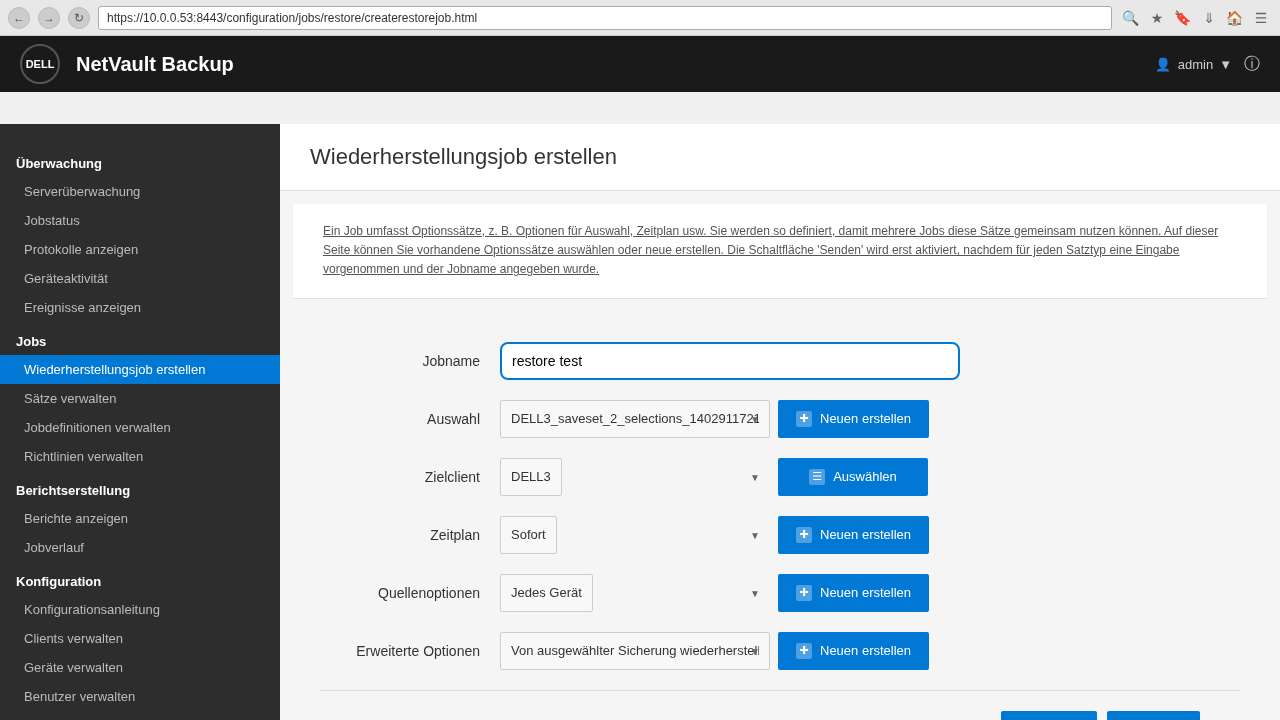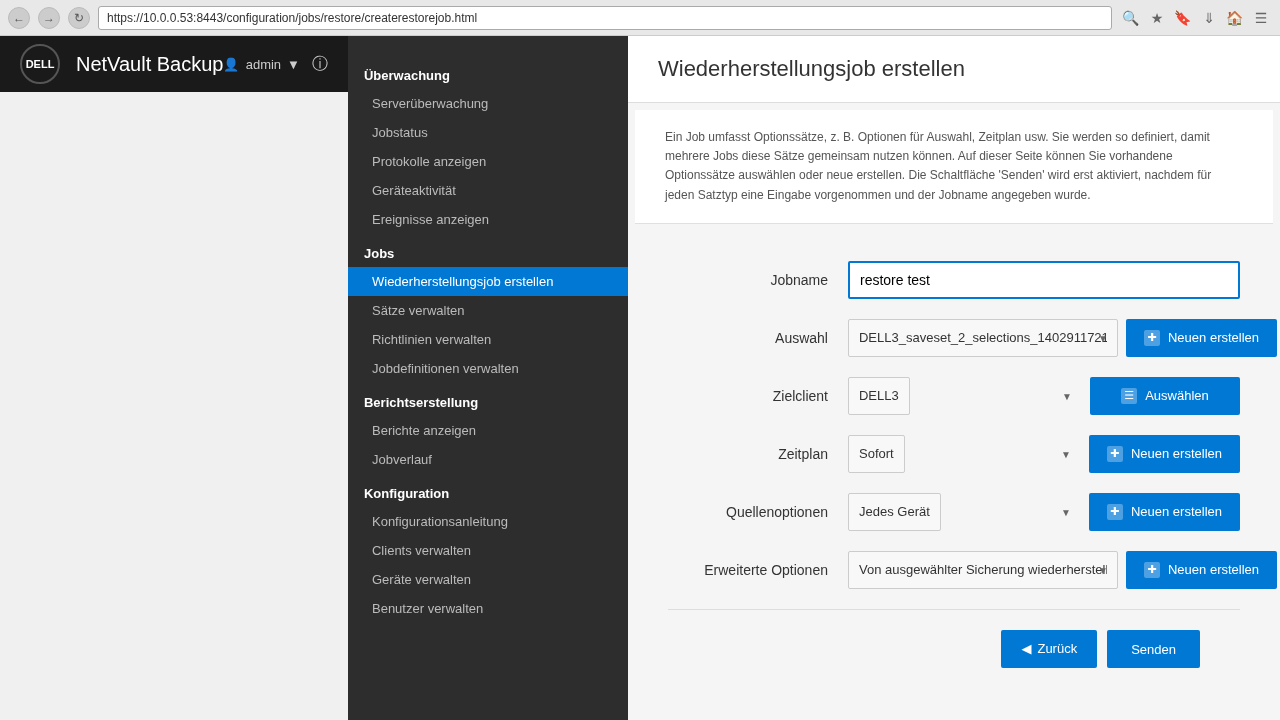--- a/index.html
+++ b/index.html
@@ -38,22 +38,23 @@
     }
     .browser-icon-btn {
       width: 22px; height: 22px;
       display: flex; align-items: center; justify-content: center;
       color: #666; font-size: 14px; cursor: pointer;
     }
 
     
     .app-container {
       display: flex;
-      flex-direction: row;
+      flex-direction: column;
       height: calc(720px - 36px);
+      gap: 32px;
     }
 
     
     .app-header {
       background: #1a1a1a;
       color: white;
       display: flex;
       align-items: center;
       padding: 0 20px;
       height: 56px;
@@ -61,21 +62,21 @@
     }
     .dell-logo {
       width: 40px; height: 40px;
       border: 2px solid #555;
       border-radius: 50%;
       display: flex; align-items: center; justify-content: center;
       font-weight: bold; font-size: 11px; color: white;
       margin-right: 16px;
     }
     .app-title {
-      font-size: 20px; font-weight: 400; color: white; flex: 1;
+      font-size: 20px; font-weight: 700; color: white; flex: 1;
     }
     .header-right {
       display: flex; align-items: center; gap: 12px;
     }
     .user-menu {
       display: flex; align-items: center; gap: 6px; color: #ccc; font-size: 13px; cursor: pointer;
     }
     .info-icon {
       color: #ccc; font-size: 16px; cursor: pointer;
     }
@@ -125,26 +126,27 @@
       background: white;
       padding: 20px 30px;
       font-size: 22px;
       font-weight: 300;
       color: #333;
       border-bottom: 1px solid #ddd;
     }
 
     .info-box {
       background: white;
-      margin: 7px;
+      margin: 13px;
       padding: 18px 30px;
       font-size: 12px;
       color: #555;
       line-height: 1.6;
       border-bottom: 1px solid #e0e0e0;
+      text-decoration: underline;
     }
 
     .form-container {
       padding: 30px 40px;
     }
 
     .form-row {
       display: flex;
       align-items: center;
       margin-bottom: 20px;
@@ -163,21 +165,21 @@
       display: flex;
       align-items: center;
       gap: 8px;
       flex: 1;
     }
 
     .text-input {
       flex: 1;
       height: 38px;
       border: 2px solid #0078d4;
-      border-radius: 2px;
+      border-radius: 8px;
       padding: 0 10px;
       font-size: 14px;
       outline: none;
       max-width: 460px;
     }
 
     .select-control {
       flex: 1;
       height: 38px;
       border: 1px solid #ccc;
@@ -312,22 +314,22 @@
         <div class="sidebar-item">Serverüberwachung</div>
         <div class="sidebar-item">Jobstatus</div>
         <div class="sidebar-item">Protokolle anzeigen</div>
         <div class="sidebar-item">Geräteaktivität</div>
         <div class="sidebar-item">Ereignisse anzeigen</div>
       </div>
       <div>
         <div class="sidebar-section-title">Jobs</div>
         <div class="sidebar-item active">Wiederherstellungsjob erstellen</div>
         <div class="sidebar-item">Sätze verwalten</div>
+        <div class="sidebar-item">Jobdefinitionen verwalten</div>
         <div class="sidebar-item">Richtlinien verwalten</div>
-        <div class="sidebar-item">Jobdefinitionen verwalten</div>
       </div>
       <div>
         <div class="sidebar-section-title">Berichtserstellung</div>
         <div class="sidebar-item">Berichte anzeigen</div>
         <div class="sidebar-item">Jobverlauf</div>
       </div>
       <div>
         <div class="sidebar-section-title">Konfiguration</div>
         <div class="sidebar-item">Konfigurationsanleitung</div>
         <div class="sidebar-item">Clients verwalten</div>

